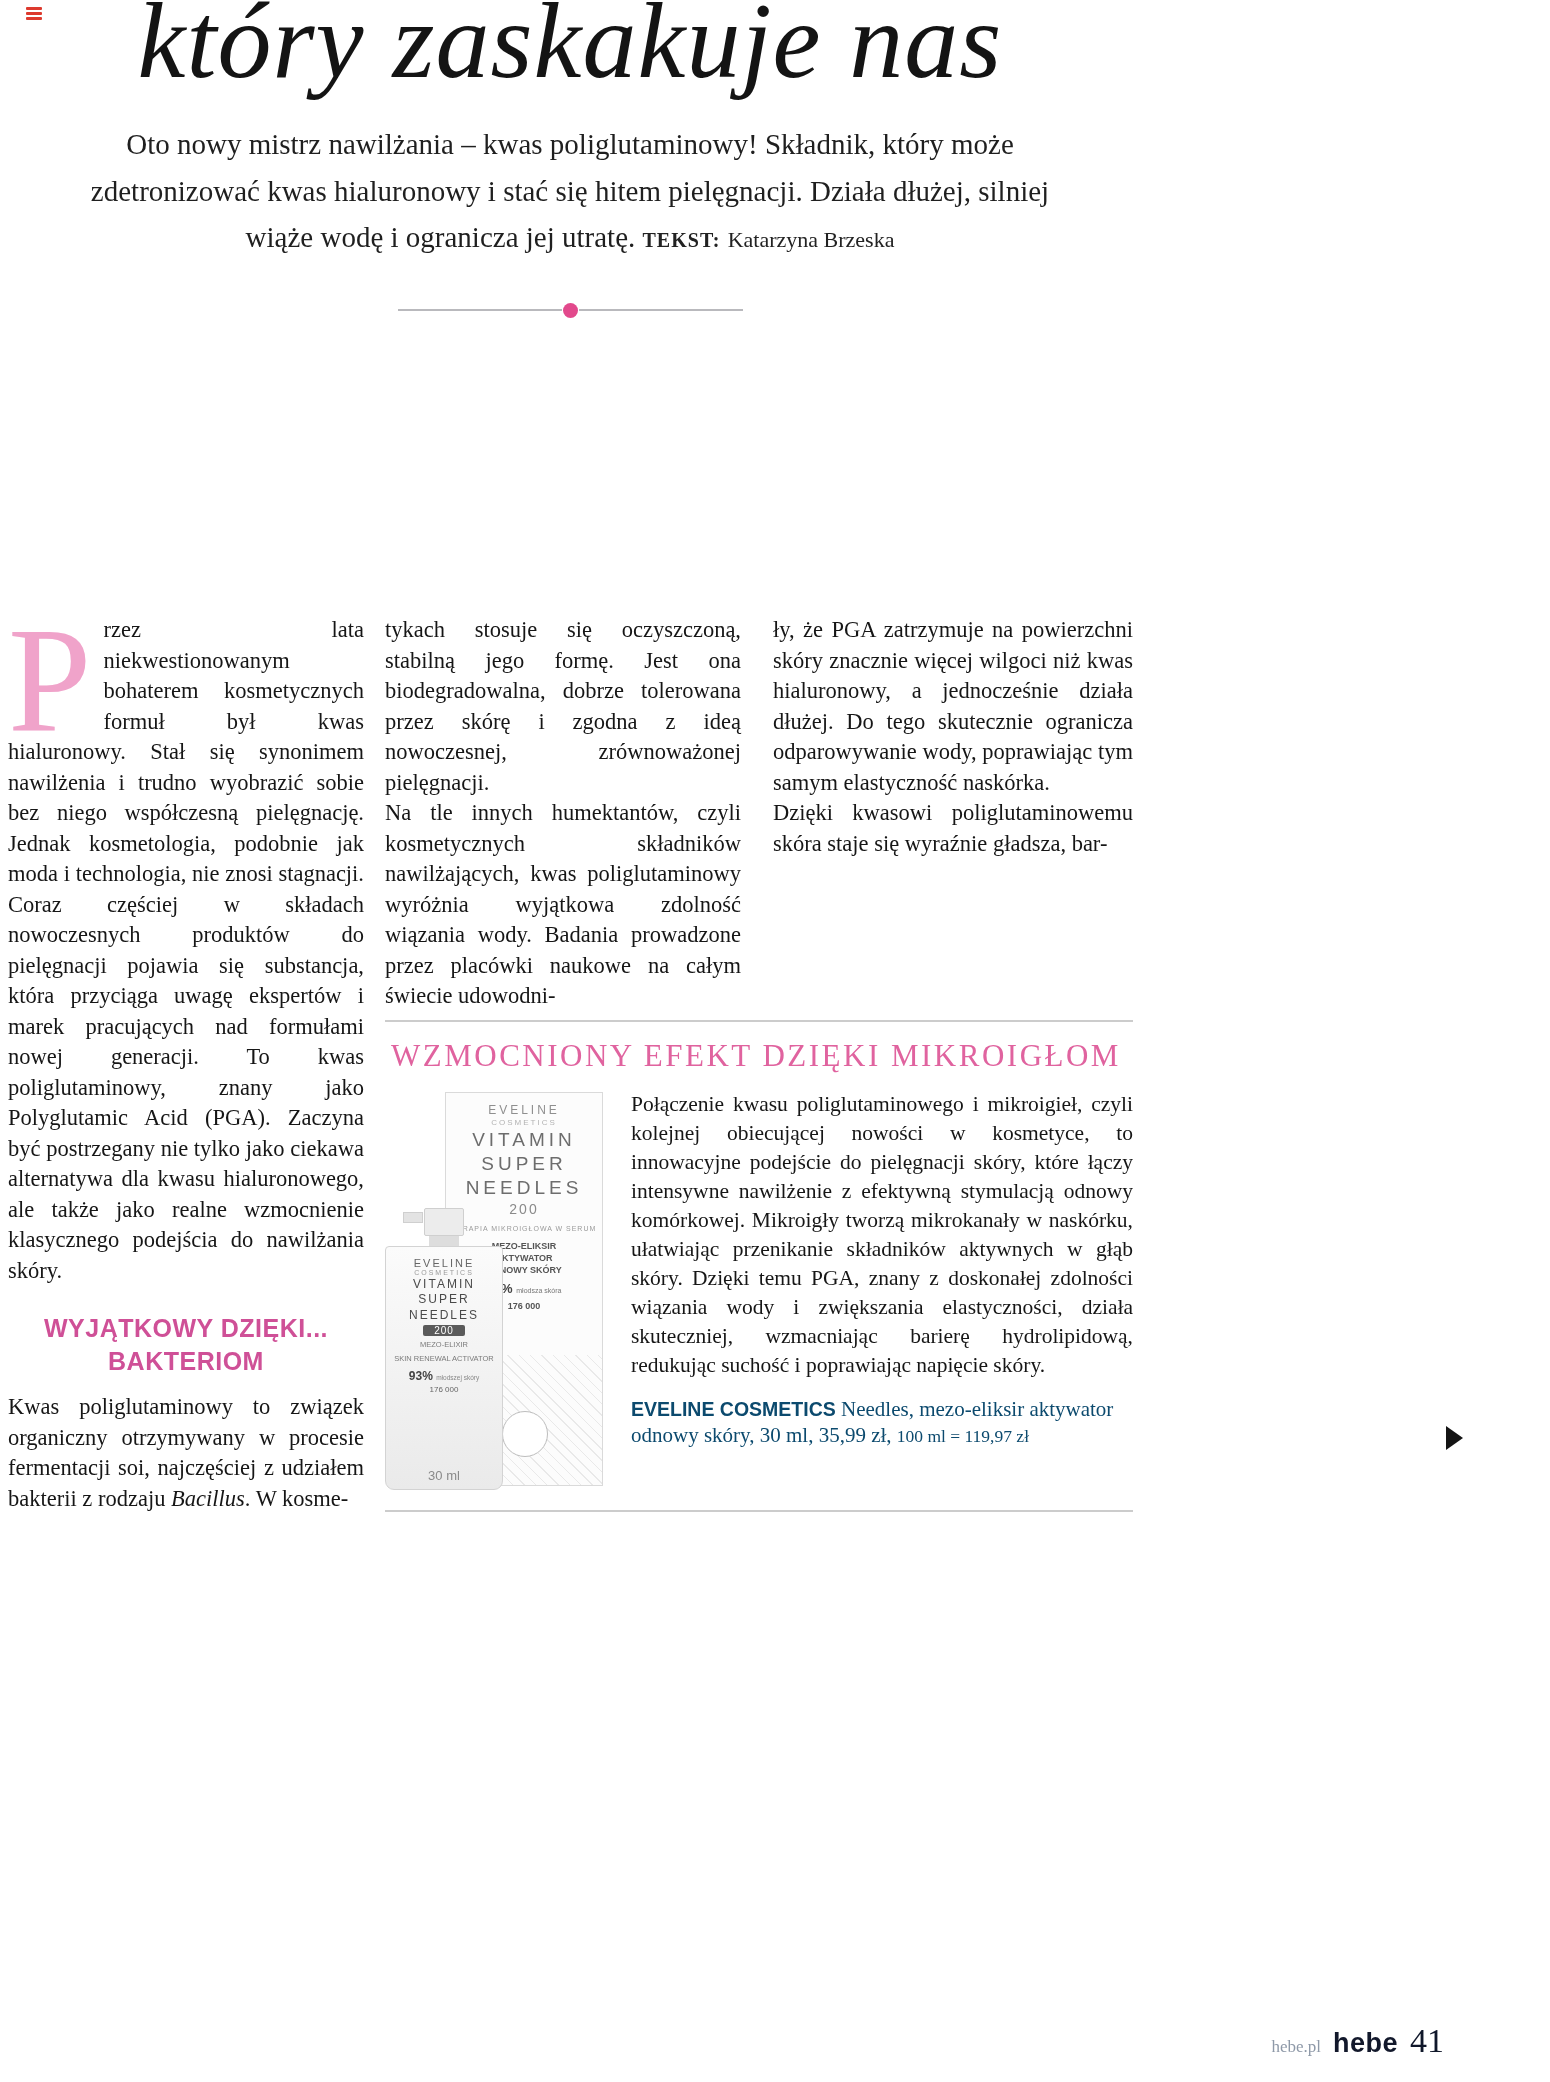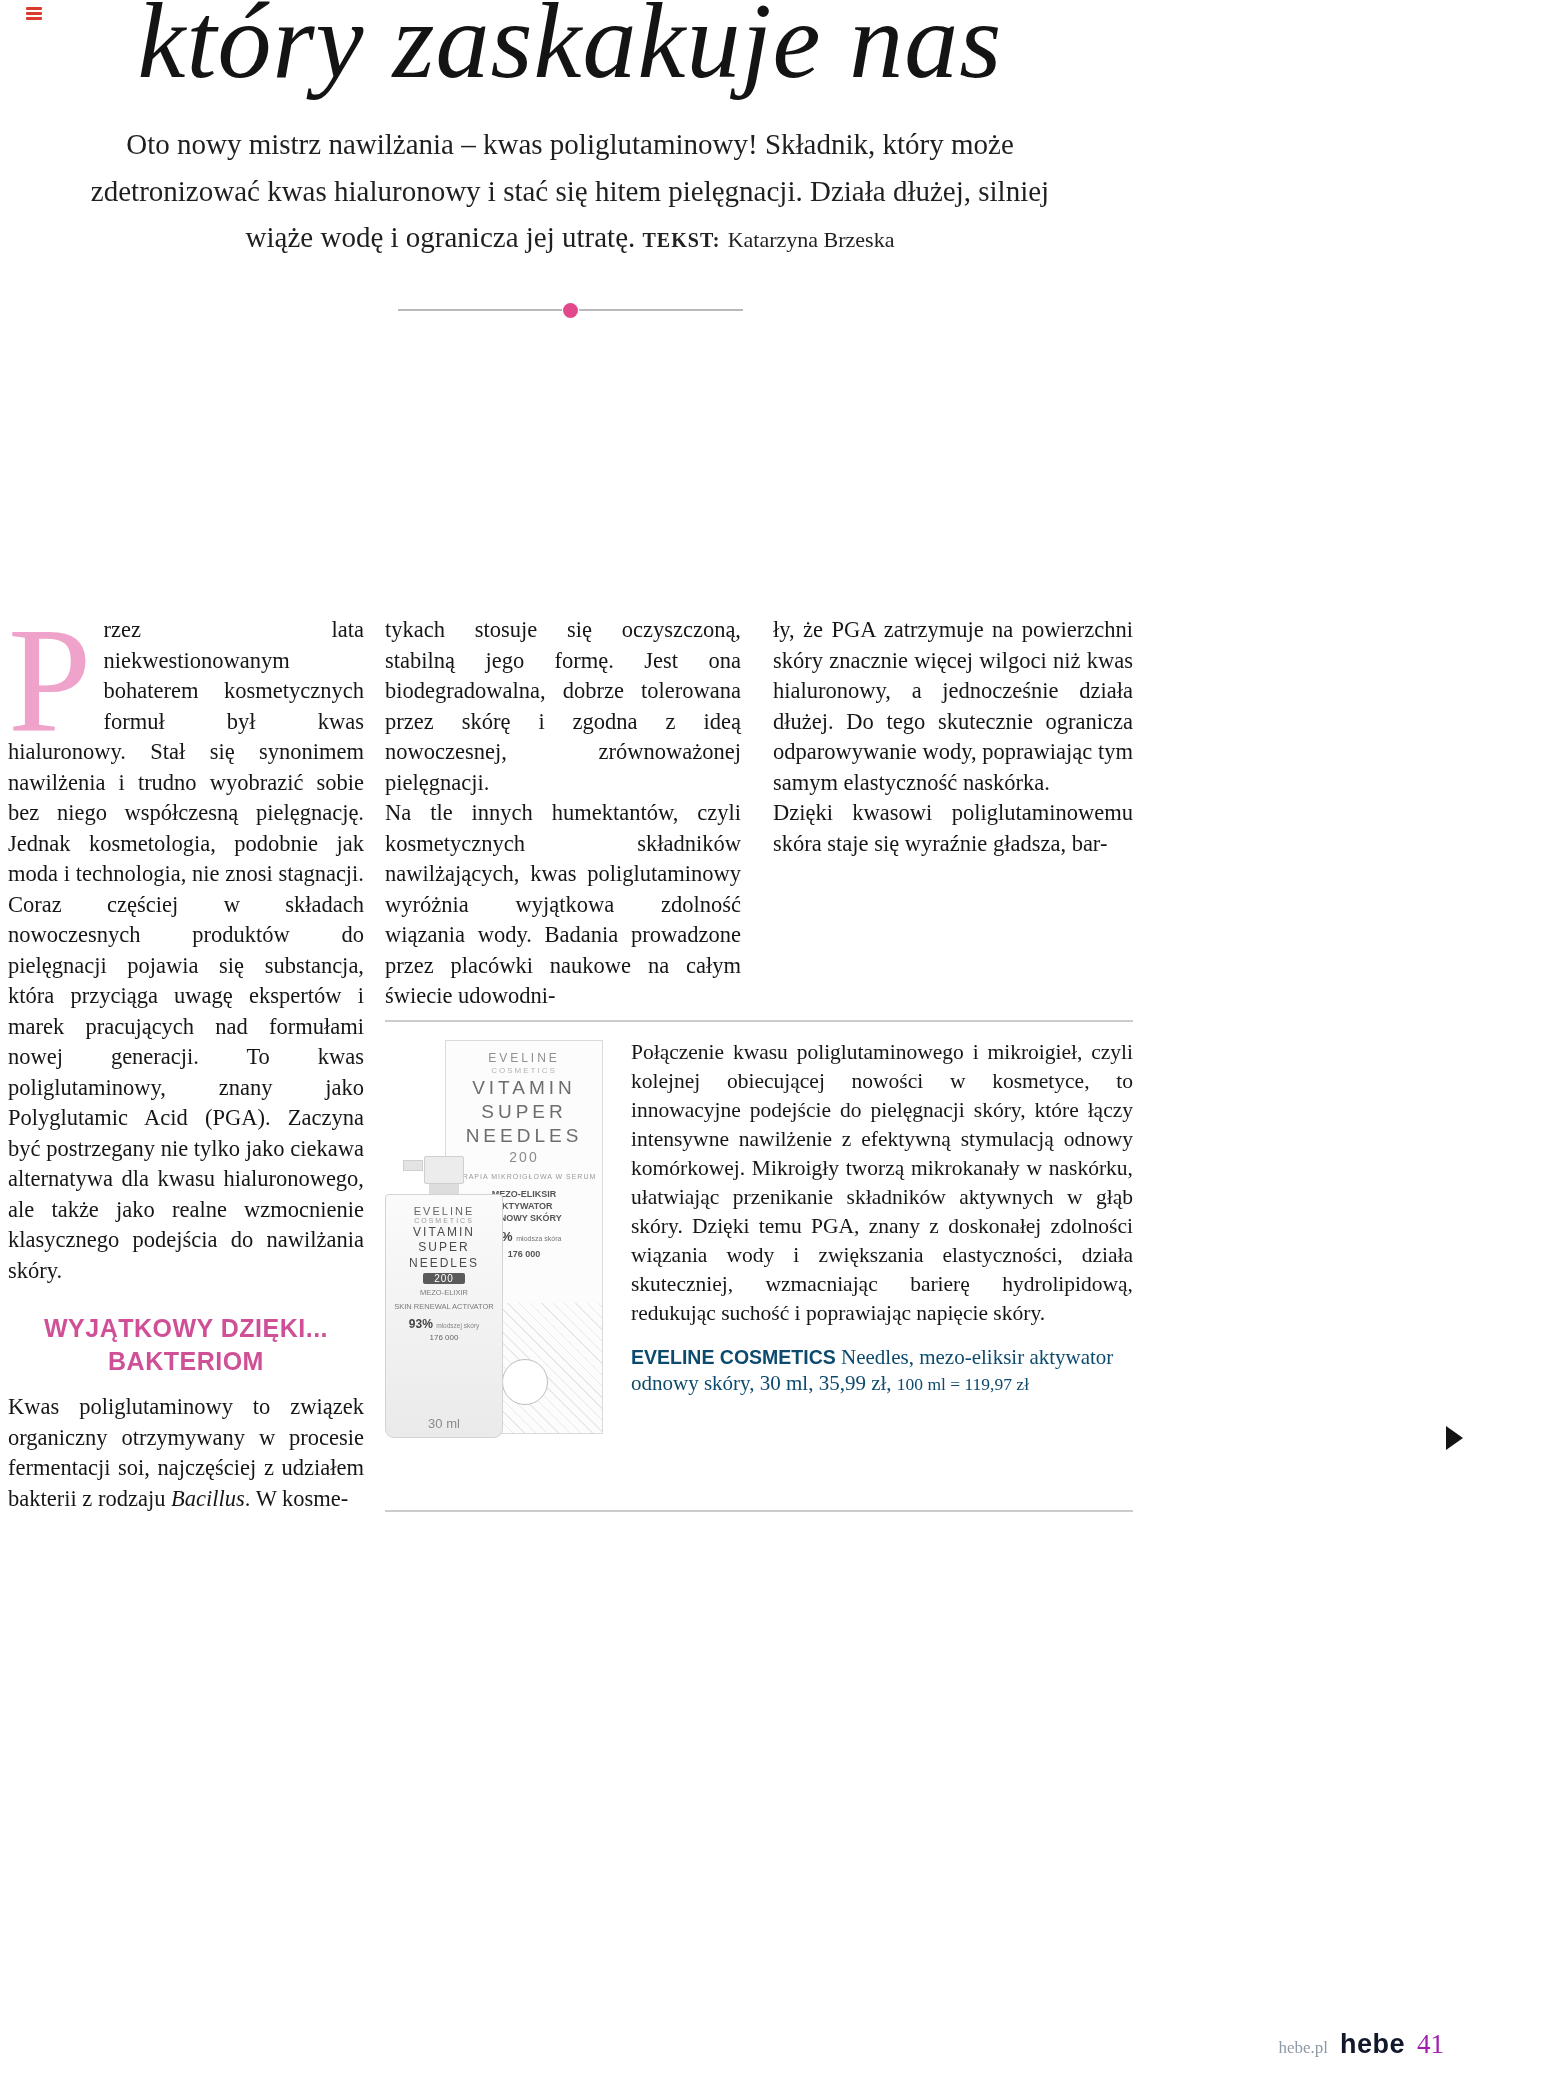--- a/index.html
+++ b/index.html
@@ -101,21 +101,21 @@
   .p-b-tiny{font-size:7.5px;color:#7a7a7a;line-height:1.3;margin-top:4px;}
   .p-b-pct{font-size:12px;font-weight:700;color:#444;margin-top:5px;}
   .p-b-pct-note{font-size:6.5px;font-weight:400;color:#888;}
   .p-b-count{font-size:8px;color:#666;margin-top:2px;}
   .p-vol{position:absolute;bottom:6px;left:0;width:100%;font-size:13px;color:#8a8a8a;}
 
   
   .footer{position:absolute;right:106px;bottom:22px;display:flex;align-items:baseline;gap:12px;}
   .footer-site{font-size:17px;color:#8e99a8;}
   .footer-brand{font-family:"Liberation Sans",sans-serif;font-weight:700;font-size:27px;color:#12182b;letter-spacing:0.5px;}
-  .footer-page{font-size:27px;color:#a21caf;}
+  .footer-page{font-size:34px;color:#0f172a;}
   .next-arrow{
     position:absolute;left:1446px;top:1426px;width:0;height:0;cursor:pointer;
     border-top:12px solid transparent;border-bottom:12px solid transparent;border-left:17px solid #141414;
   }
 </style>
 </head>
 <body>
 
 <div class="page">
 
@@ -145,20 +145,21 @@
     <p>tykach stosuje się oczyszczoną, stabilną jego formę. Jest ona biodegradowalna, dobrze tolerowana przez skórę i zgodna z ideą nowoczesnej, zrównoważonej pielęgnacji.</p>
     <p>Na tle innych humektantów, czyli kosmetycznych składników nawilżających, kwas poliglutaminowy wyróżnia wyjątkowa zdolność wiązania wody. Badania prowadzone przez placówki naukowe na całym świecie udowodni-</p>
   </div>
 
   <div class="col col-3">
     <p>ły, że PGA zatrzymuje na powierzchni skóry znacznie więcej wilgoci niż kwas hialuronowy, a jednocześnie działa dłużej. Do tego skutecznie ogranicza odparowywanie wody, poprawiając tym samym elastyczność naskórka.</p>
     <p>Dzięki kwasowi poliglutaminowemu skóra staje się wyraźnie gładsza, bar-</p>
   </div>
 
   <div class="feature">
+    <h3 class="feature-heading">WZMOCNIONY EFEKT DZIĘKI MIKROIGŁOM</h3>
     <div class="feature-row">
 
       <div class="product-figure">
         <div class="p-box">
           <div class="p-box-brand">EVELINE</div>
           <div class="p-box-brand-sub">COSMETICS</div>
           <div class="p-box-line">VITAMIN</div>
           <div class="p-box-line">SUPER</div>
           <div class="p-box-line">NEEDLES</div>
           <div class="p-box-200">200</div>

